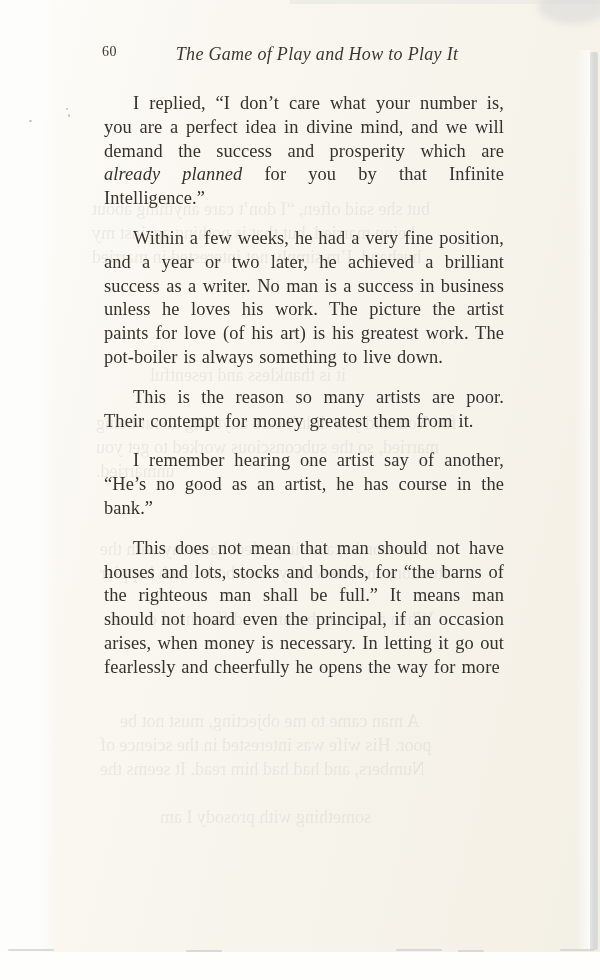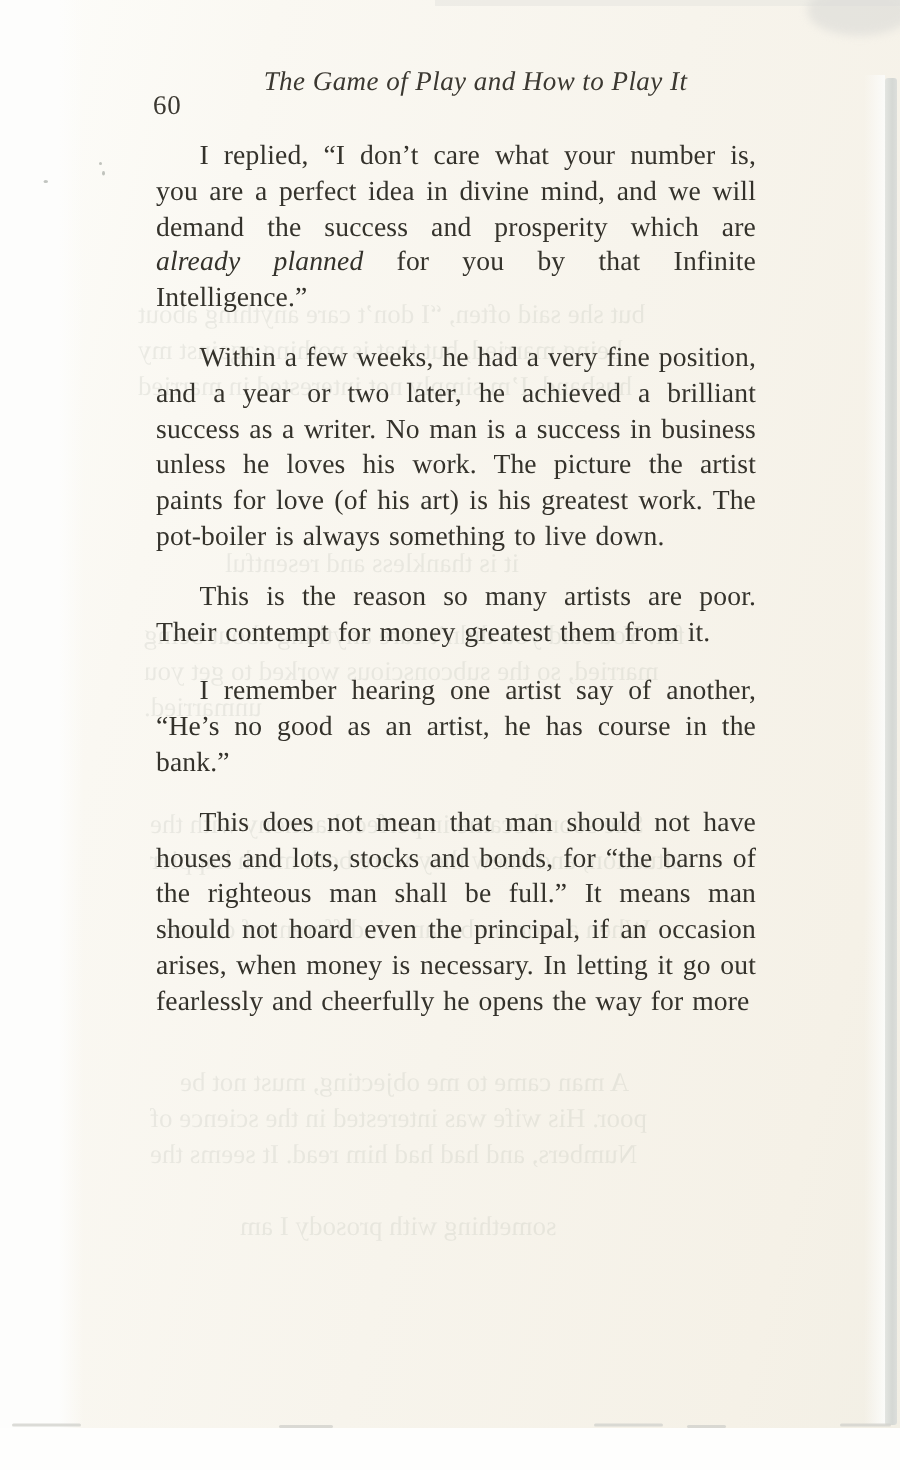--- a/index.html
+++ b/index.html
@@ -19,21 +19,21 @@
   .top-edge{position:absolute;right:0;top:0;width:310px;height:4px;background:#e9e8e3;opacity:.7;}
   .top-blotch{position:absolute;right:-8px;top:-10px;width:70px;height:34px;background:#d8d8d5;
               border-radius:50%;opacity:.55;filter:blur(3px);}
   
   .bottom-seg{position:absolute;height:2px;background:#d2d2cd;opacity:.8;border-radius:1px;}
   
   .speck{position:absolute;background:#8f958e;border-radius:50%;opacity:.55;}
   
   .content{position:absolute;left:88px;top:44px;width:432px;}
   .header{position:relative;height:24px;color:#3b3831;}
-  .pagenum{position:absolute;left:14px;top:16px;font-size:18px;letter-spacing:.5px;}
+  .pagenum{position:absolute;left:14px;top:0;font-size:14px;letter-spacing:.5px;}
   .running-title{display:block;text-align:center;font-style:italic;font-size:18px;
                  letter-spacing:.3px;padding-left:26px;}
   .bodytext{margin-top:24px;color:#34322b;}
   .bodytext p{margin:16px;text-indent:29px;text-align:justify;
               font-size:18.4px;line-height:23.8px;letter-spacing:.1px;word-spacing:1.2px;}
   .bodytext .it{font-style:italic;}
   
   .bleed{position:absolute;transform:scaleX(-1);color:#6f7a6e;opacity:.11;
          font-size:18px;line-height:23.8px;white-space:nowrap;filter:blur(.4px);
          font-family:"Liberation Serif",serif;}

